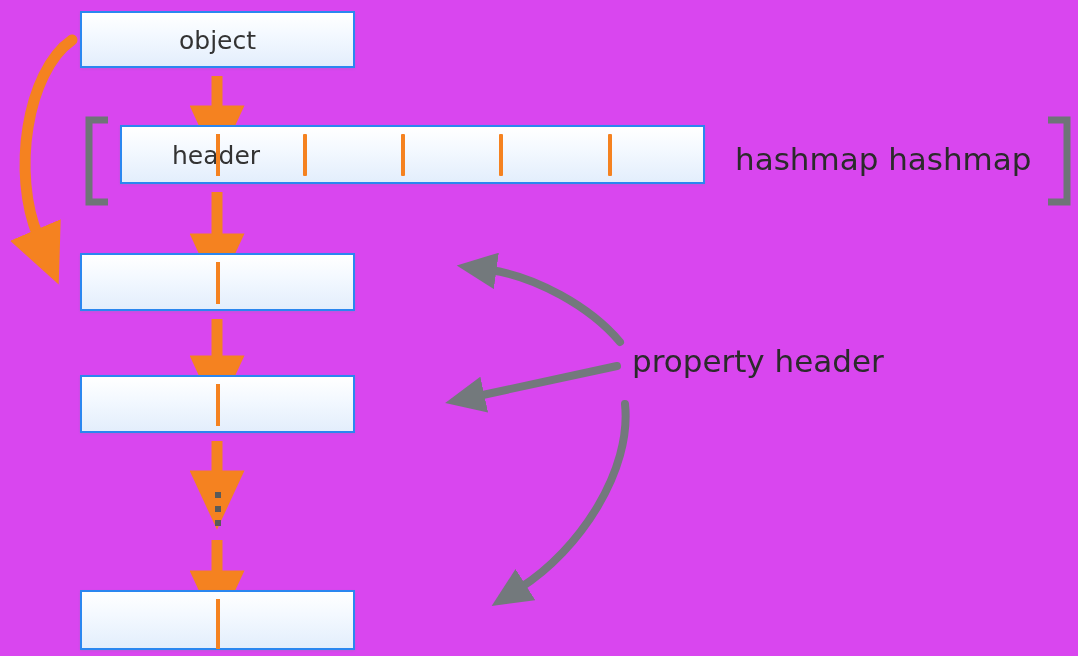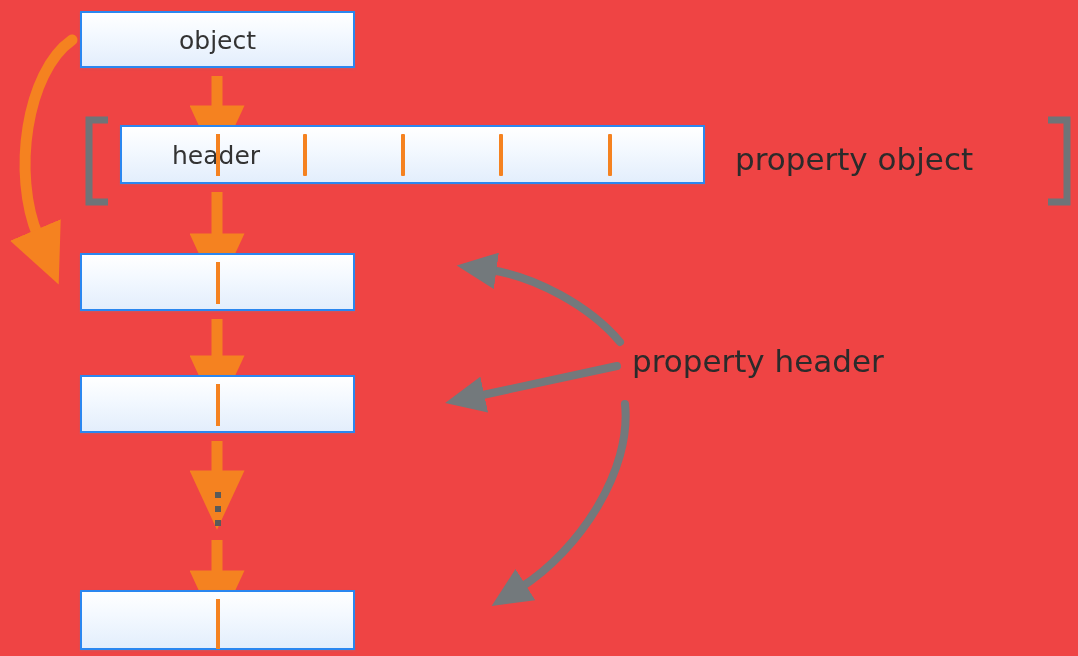--- a/index.html
+++ b/index.html
@@ -7,21 +7,21 @@
     padding: 0;
     background: #ffffff;
   }
   body {
     font-family: "DejaVu Sans", "Liberation Sans", sans-serif;
   }
   #canvas {
     position: relative;
     width: 1078px;
     height: 656px;
-    background: #ef4444;
+    background: #d946ef;
     overflow: hidden;
   }
   svg.layer {
     position: absolute;
     left: 0;
     top: 0;
     width: 1078px;
     height: 656px;
     overflow: visible;
   }
@@ -138,16 +138,16 @@
 
   <div class="thin-link" style="left:216px; top:134px; height:42px;"></div>
   <div class="thin-link" style="left:216px; top:262px; height:42px;"></div>
   <div class="thin-link" style="left:216px; top:384px; height:42px;"></div>
   <div class="thin-link" style="left:216px; top:599px; height:50px;"></div>
 
   <div class="dot" style="left:215px; top:492px;"></div>
   <div class="dot" style="left:215px; top:506px;"></div>
   <div class="dot" style="left:215px; top:520px;"></div>
 
-  <div class="annot" style="left:735px; top:141px;">property object</div>
+  <div class="annot" style="left:735px; top:141px;">hashmap hashmap</div>
   <div class="annot" style="left:632px; top:343px;">property header</div>
 
 </div>
 
 </body></html>

